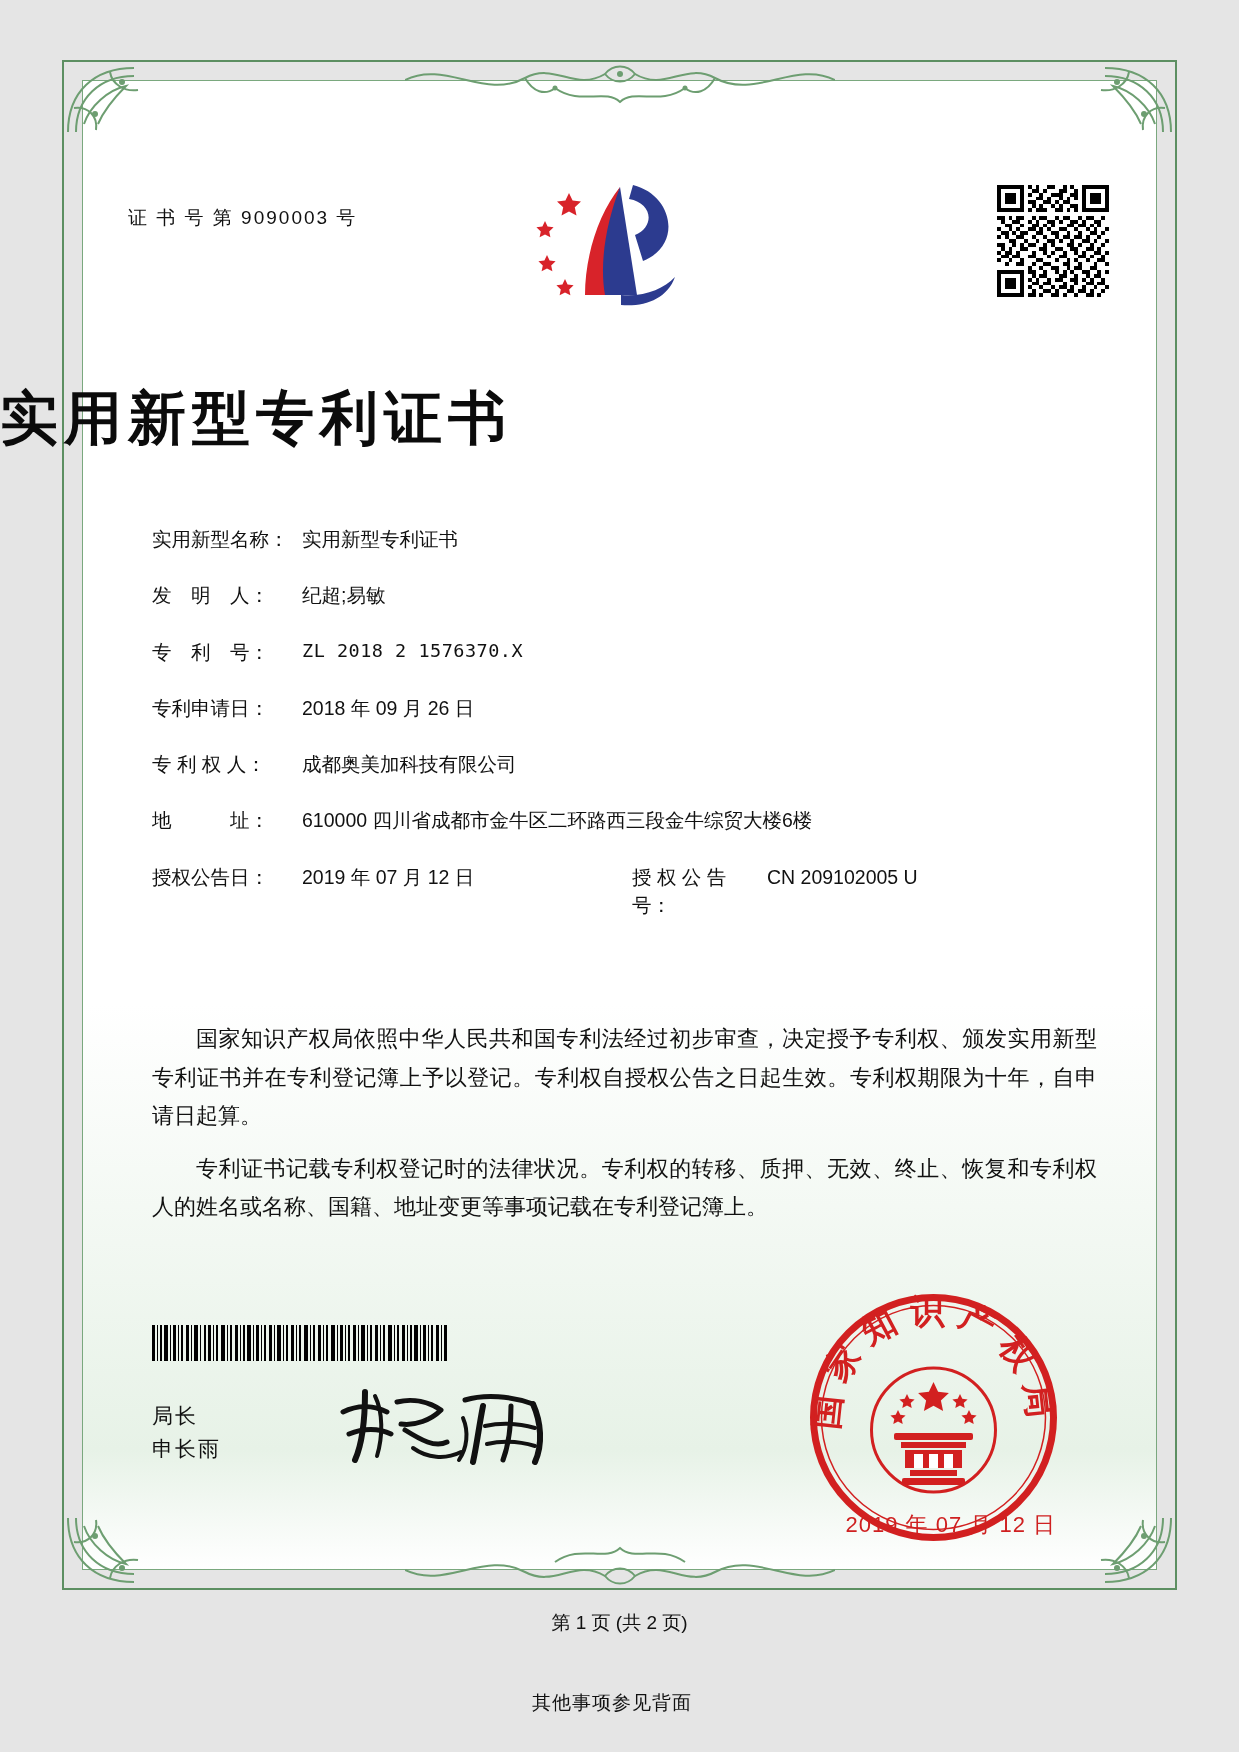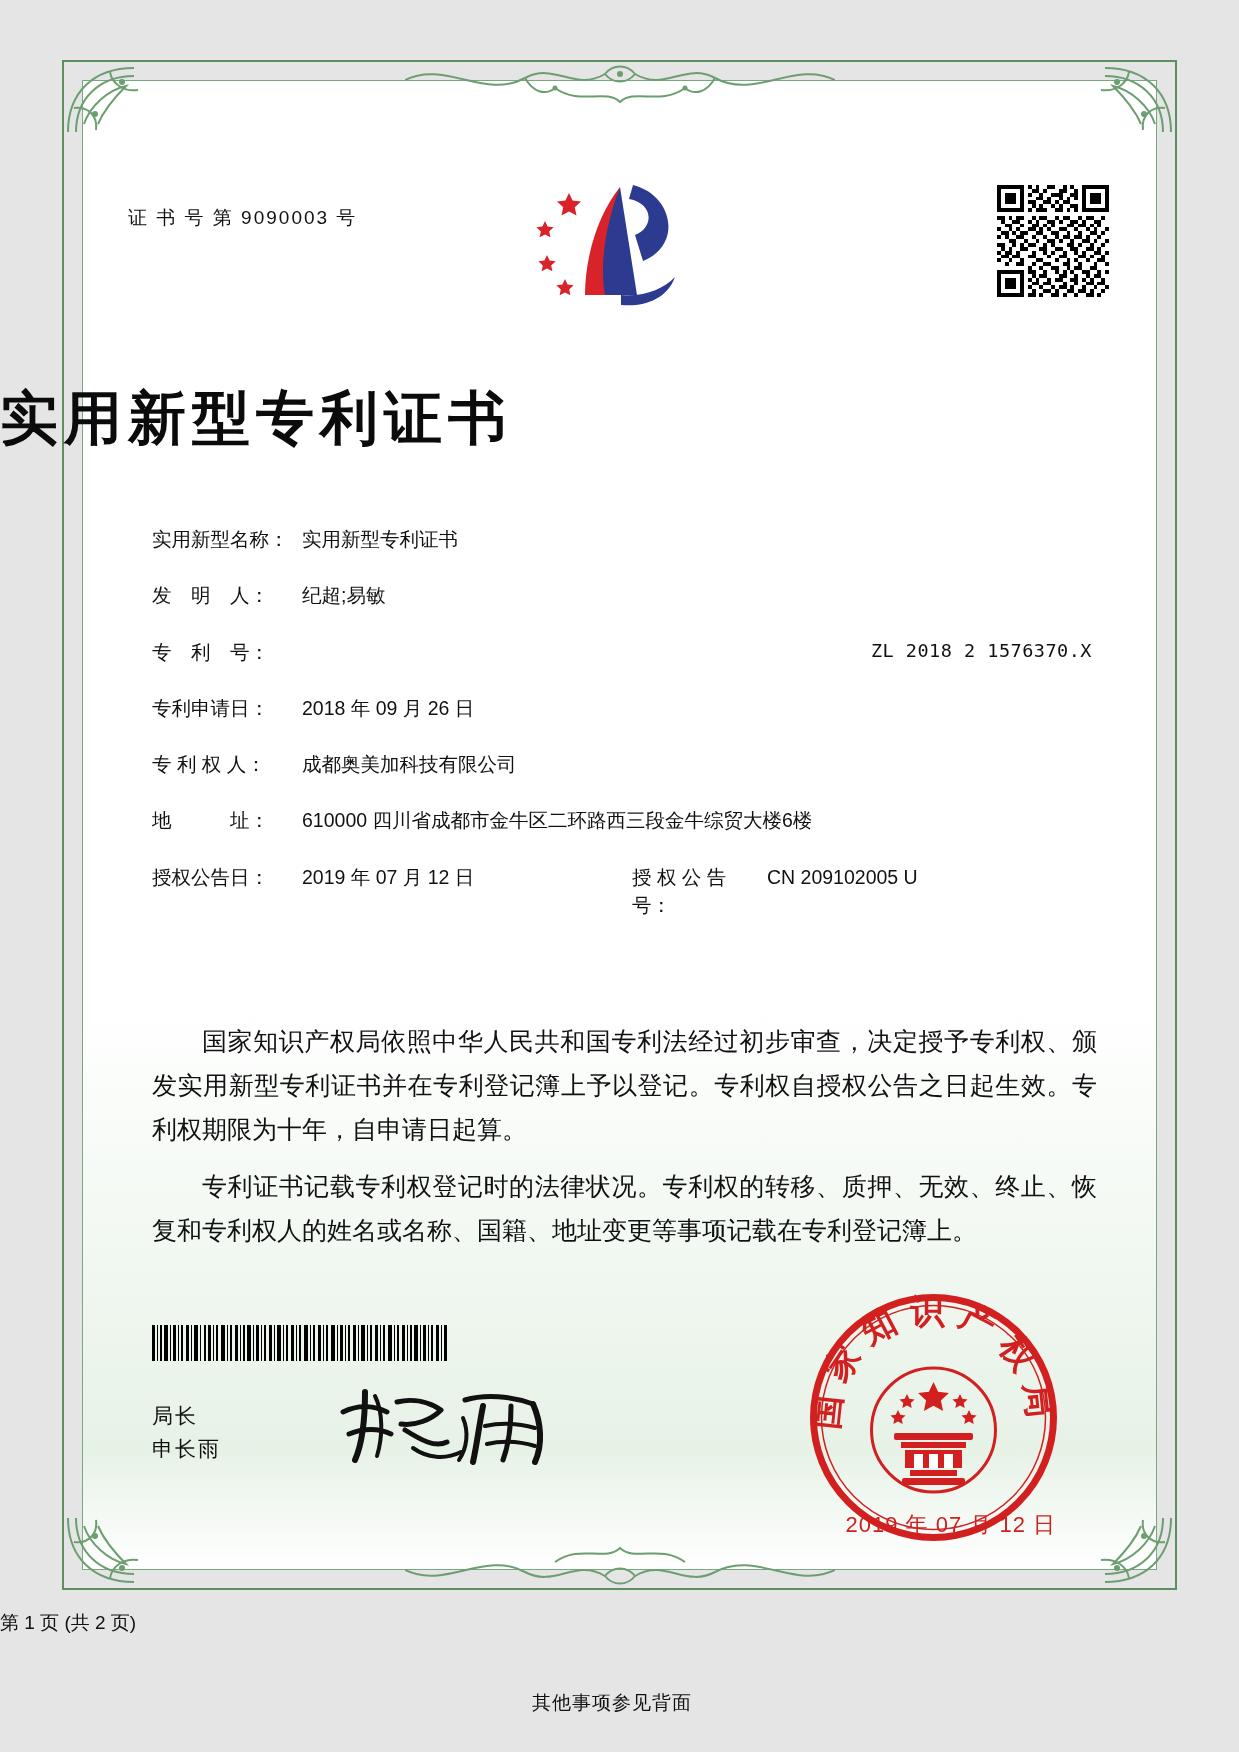--- a/index.html
+++ b/index.html
@@ -136,35 +136,34 @@
     flex: 0 0 150px;
     white-space: pre;
   }
   .field-value {
     flex: 1 1 auto;
   }
   .mono {
     font-family: "DejaVu Sans Mono", "Liberation Mono", monospace;
     font-size: 18.5px;
     letter-spacing: 0.5px;
-    text-align: right;
   }
   .field-row.split .field-value {
     display: flex;
   }
   .split-left { width: 330px; flex: 0 0 330px; }
   .split-label { width: 135px; flex: 0 0 135px; }
 
   
   .paragraphs {
     position: absolute;
     left: 152px;
     top: 1020px;
     width: 945px;
-    font-size: 25px;
+    font-size: 22px;
     line-height: 1.75;
     color: #111;
     text-align: justify;
   }
   .paragraphs p {
     margin: 0 0 14px 0;
     text-indent: 2em;
   }
 
   
@@ -214,20 +213,21 @@
     color: #cf2020;
     letter-spacing: 1px;
     white-space: nowrap;
   }
 
   
   .page-footer {
     position: absolute;
     left: 0; right: 0;
     top: 1610px;
+    text-align: center;
     font-size: 19px;
     color: #111;
   }
   .back-note {
     position: absolute;
     left: 0; right: 15px;
     top: 1690px;
     text-align: center;
     font-size: 19px;
     color: #111;

